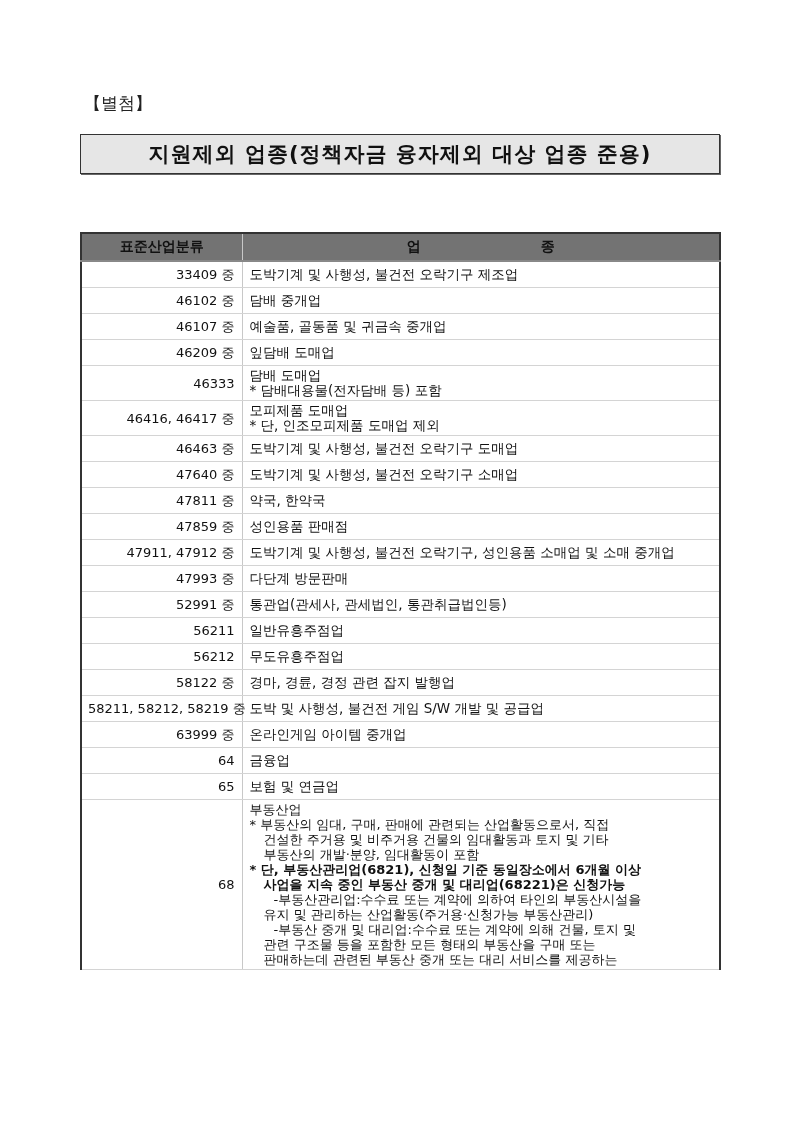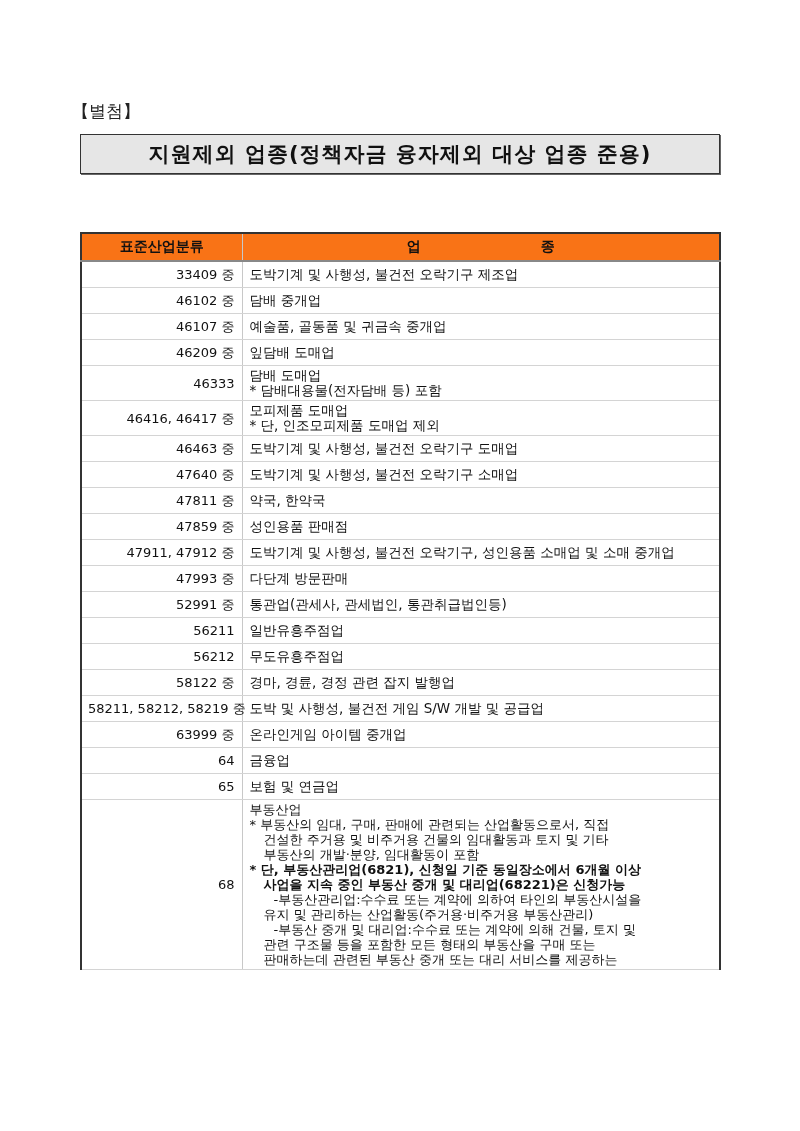--- a/index.html
+++ b/index.html
@@ -2,22 +2,22 @@
 <html><head>
 <meta charset="utf-8">
 <style>
   html, body { margin: 0; padding: 0; background: #ffffff; }
   body {
     width: 800px; height: 1131px; position: relative; overflow: hidden;
     font-family: "DejaVu Sans", "Liberation Sans", sans-serif;
     color: #111;
   }
   .attach-label {
-    position: absolute; left: 72px; top: 92px;
-    font-size: 17px; letter-spacing: 0px; color: #222; margin-top: 8px;
+    position: absolute; left: 84px; top: 92px;
+    font-size: 17px; letter-spacing: 0px; color: #222;
   }
   .title-box {
     position: absolute; left: 80px; top: 134px; width: 638px; height: 38px;
     background: #e6e6e6;
     border: 1.5px solid #333;
     box-shadow: 1px 1px 0 #666;
     display: flex; align-items: center; justify-content: center; text-align: right;
   }
   .title-text {
     font-size: 21px; font-weight: bold; letter-spacing: 1px; color: #111;
@@ -28,21 +28,21 @@
     border-top: 2px solid #333;
     border-left: 2px solid #333;
     border-right: 2px solid #333;
     border-bottom: 1px solid #bbb;
     table-layout: fixed;
     font-size: 13.5px;
   }
   table.main col.c1 { width: 161px; }
   table.main col.c2 { width: 478px; }
   table.main th {
-    background: #f97316;
+    background: #737373;
     height: 26px; padding: 0;
     font-weight: bold; font-size: 14px;
     border-bottom: 2px solid #888;
     border-right: 1px solid #c8c8c8;
   }
   table.main th.h2 { border-right: none; }
   .h2-inner { display: inline-block; word-spacing: 0; }
   .h2-inner span { display: inline-block; }
   .h2-inner .gap { width: 120px; }
   table.main td {
@@ -215,20 +215,20 @@
       <tr>
         <td class="code">68</td>
         <td class="desc multi long">
           <span class="line ind1">부동산업</span>
           <span class="line ind1">* 부동산의 임대, 구매, 판매에 관련되는 산업활동으로서, 직접</span>
           <span class="line ind2">건설한 주거용 및 비주거용 건물의 임대활동과 토지 및 기타</span>
           <span class="line ind2">부동산의 개발·분양, 임대활동이 포함</span>
           <span class="line bold ind1">* 단, 부동산관리업(6821), 신청일 기준 동일장소에서 6개월 이상</span>
           <span class="line bold ind2">사업을 지속 중인 부동산 중개 및 대리업(68221)은 신청가능</span>
           <span class="line ind3">-부동산관리업:수수료 또는 계약에 의하여 타인의 부동산시설을</span>
-          <span class="line ind4">유지 및 관리하는 산업활동(주거용·비주거용 부동산관리)</span>
+          <span class="line ind4">유지 및 관리하는 산업활동(주거용·신청가능 부동산관리)</span>
           <span class="line ind3">-부동산 중개 및 대리업:수수료 또는 계약에 의해 건물, 토지 및</span>
           <span class="line ind4">관련 구조물 등을 포함한 모든 형태의 부동산을 구매 또는</span>
           <span class="line ind4">판매하는데 관련된 부동산 중개 또는 대리 서비스를 제공하는</span>
         </td>
       </tr>
     </tbody>
 </table>
 
 </body></html>

